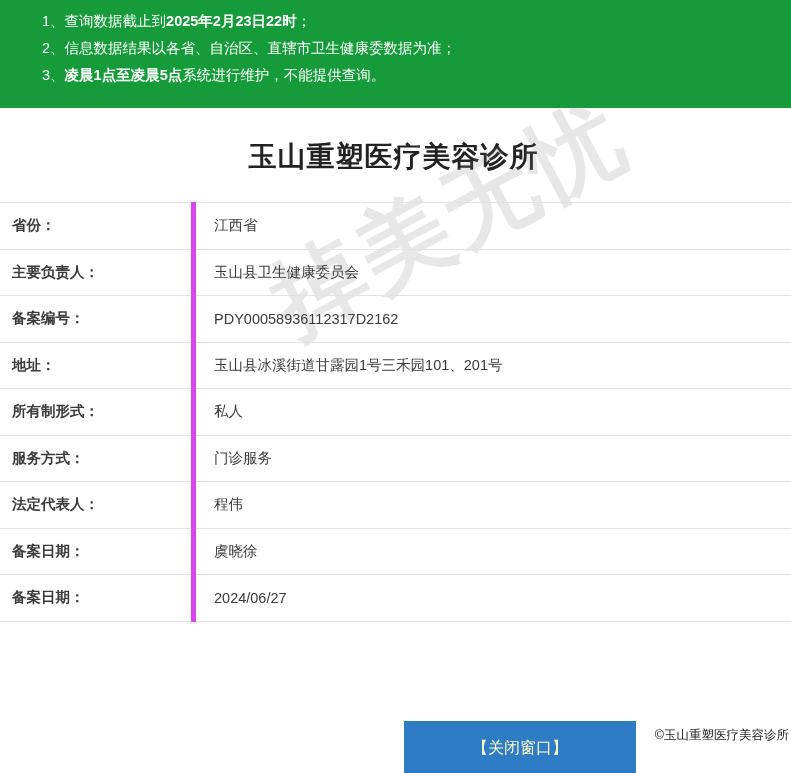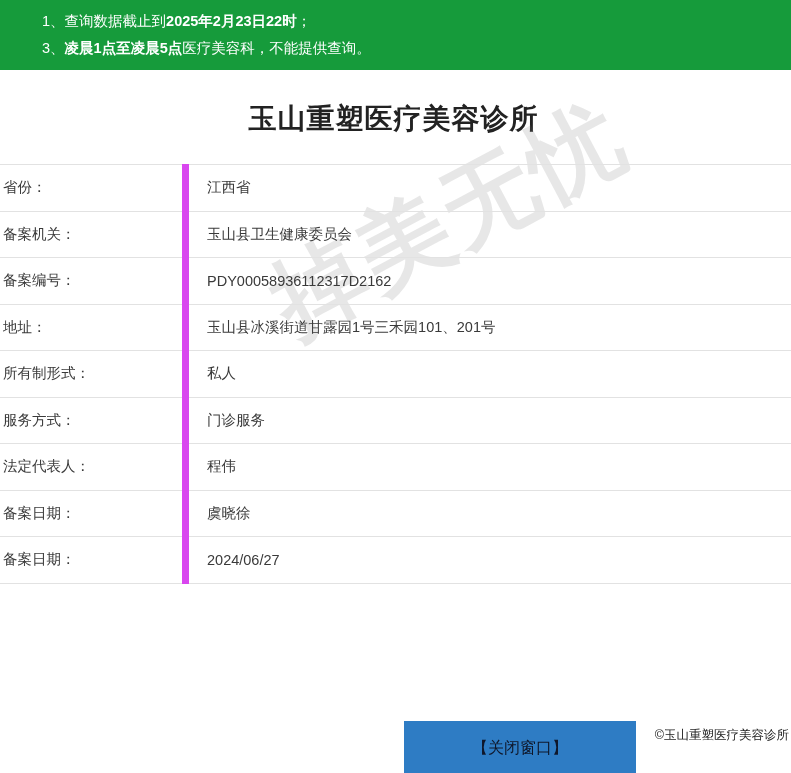--- a/index.html
+++ b/index.html
@@ -13,21 +13,21 @@
     font-family: "Liberation Sans", sans-serif;
     color: #333333;
     overflow: hidden;
     position: relative;
   }
 
   
   .notice {
     background: #169b3b;
     color: #ffffff;
-    padding: 8px 0 8px 0;
+    padding: 8px 0 19px 0;
     font-size: 14.5px;
     line-height: 27px;
   }
   .notice-line {
     padding-left: 42px;
     white-space: nowrap;
   }
   .notice-line .idx {
     letter-spacing: 0px;
   }
@@ -62,22 +62,23 @@
     font-size: 14.5px;
     color: #3a3a3a;
     vertical-align: middle;
     background: transparent;
   }
   .table tr:last-child td {
     border-bottom: 1px solid #e2e2e2;
   }
   .cell-label {
     width: 178px;
-    padding-left: 3px;
-    border-right: 7px solid #d946ef;
+    padding-left: 12px;
+    border-right: 5px solid #d946ef;
+    font-weight: bold;
   }
   .cell-value {
     padding-left: 18px;
   }
 
   
   .watermark {
     position: absolute;
     left: 250px;
     top: 255px;
@@ -100,21 +101,21 @@
     width: 791px;
     height: 76px;
   }
   .close-btn {
     position: absolute;
     left: 404px;
     top: 24px;
     width: 232px;
     height: 52px;
     background: #2e7cc4;
-    color: #0f172a;
+    color: #fef9c3;
     border: none;
     font-size: 16px;
     font-family: "Liberation Sans", sans-serif;
     text-align: center;
     line-height: 52px;
     cursor: pointer;
   }
   .credit {
     position: absolute;
     right: 2px;
@@ -125,38 +126,41 @@
   }
 </style>
 </head>
 <body>
 
 <div class="notice">
   <div class="notice-line">
     <span class="idx">1、</span><span>查询数据截止到</span><b>2025年2月23日22时</b><span>；</span>
   </div>
   <div class="notice-line">
-    <span class="idx">3、</span><b>凌晨1点至凌晨5点</b><span>医疗美容科，不能提供查询。</span>
+    <span class="idx">2、</span><span>信息数据结果以各省、自治区、直辖市卫生健康委数据为准；</span>
+  </div>
+  <div class="notice-line">
+    <span class="idx">3、</span><b>凌晨1点至凌晨5点</b><span>系统进行维护，不能提供查询。</span>
   </div>
 </div>
 
 <div class="title-wrap">
   <span class="title">玉山重塑医疗美容诊所</span>
 </div>
 
 <div class="watermark">掉美无忧</div>
 
 <table class="table">
   <tbody>
     <tr>
       <td class="cell-label">省份：</td>
       <td class="cell-value">江西省</td>
     </tr>
     <tr>
-      <td class="cell-label">备案机关：</td>
+      <td class="cell-label">主要负责人：</td>
       <td class="cell-value">玉山县卫生健康委员会</td>
     </tr>
     <tr>
       <td class="cell-label">备案编号：</td>
       <td class="cell-value">PDY00058936112317D2162</td>
     </tr>
     <tr>
       <td class="cell-label">地址：</td>
       <td class="cell-value">玉山县冰溪街道甘露园1号三禾园101、201号</td>
     </tr>

